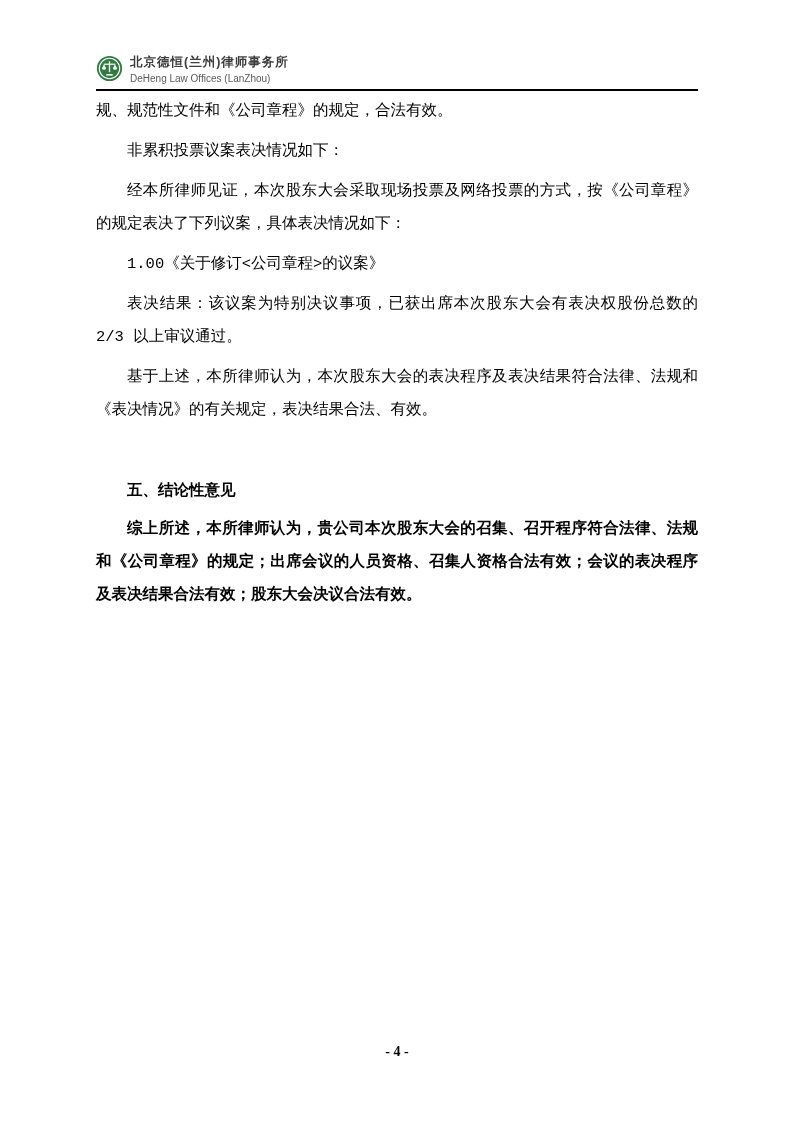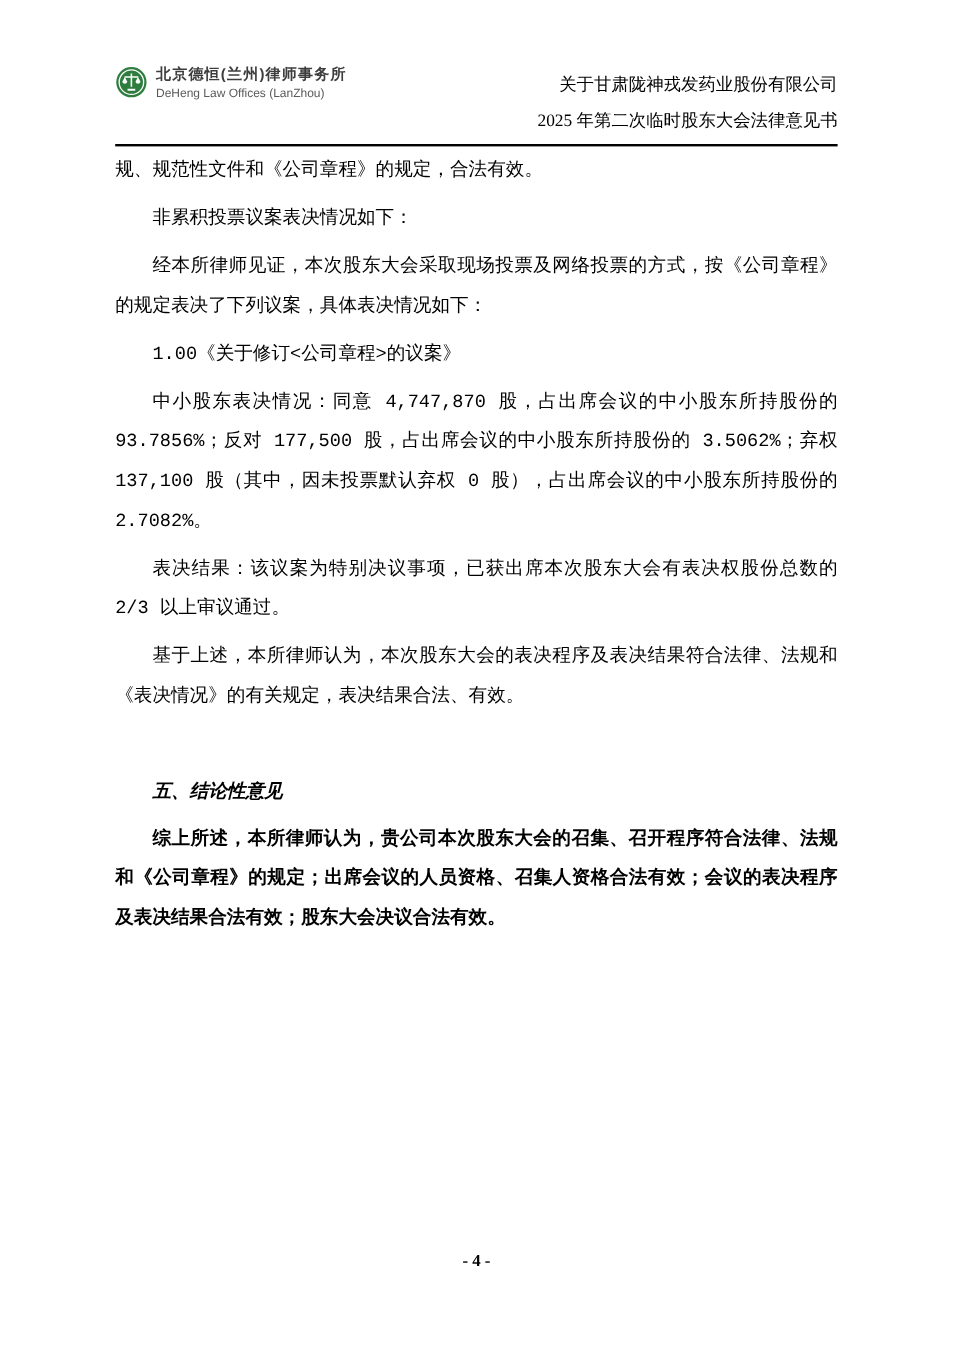--- a/index.html
+++ b/index.html
@@ -64,21 +64,21 @@
     font-family: Liberation Mono, monospace;
   }
   .doc-body p.no-indent { text-indent: 0; margin-top: 4px; }
   .doc-body h2 {
     font-size: 15.5px;
     font-weight: 700;
     line-height: 33px;
     text-indent: 2em;
     margin: 50px 0 0 0;
   }
-  .doc-body h2.sec5 { margin-top: 46px; font-style: italic; }
+  .doc-body h2.sec5 { margin-top: 46px; }
   .doc-body p.bold-para { font-weight: 700; }
   
   .ftr {
     position: absolute;
     left: 0;
     right: 0;
     bottom: 62px;
     text-align: center;
     font-size: 14px;
     font-weight: 700;
@@ -100,35 +100,30 @@
           <path d="M5.9 13.2 a2.2 2.2 0 0 0 4.2 0 l-2.1 -4z" fill="#ffffff"></path>
           <path d="M16.9 13.2 a2.2 2.2 0 0 0 4.2 0 l-2.1 -4z" fill="#ffffff"></path>
           <path d="M10.3 19 h6.4 v1.6 h-6.4z" fill="#ffffff"></path>
         </svg>
       </span>
       <div>
         <div class="firm-cn">北京德恒(兰州)律师事务所</div>
         <div class="firm-en">DeHeng Law Offices (LanZhou)</div>
       </div>
     </div>
-    <div class="hdr-right">
-      <div>关于甘肃陇神戎发药业股份有限公司</div>
-      <div>2025 年第二次临时股东大会法律意见书</div>
-    </div>
   </div>
 
   <div class="hdr-rule"></div>
 
   <div class="doc-body">
     <p class="no-indent">规、规范性文件和《公司章程》的规定，合法有效。</p>
 
     <p>非累积投票议案表决情况如下：</p>
     <p>经本所律师见证，本次股东大会采取现场投票及网络投票的方式，按《公司章程》的规定表决了下列议案，具体表决情况如下：</p>
     <p>1.00《关于修订&lt;公司章程&gt;的议案》</p>
-    <p>中小股东表决情况：同意 4,747,870 股，占出席会议的中小股东所持股份的 93.7856%；反对 177,500 股，占出席会议的中小股东所持股份的 3.5062%；弃权 137,100 股（其中，因未投票默认弃权 0 股），占出席会议的中小股东所持股份的 2.7082%。</p>
     <p>表决结果：该议案为特别决议事项，已获出席本次股东大会有表决权股份总数的 2/3 以上审议通过。</p>
     <p>基于上述，本所律师认为，本次股东大会的表决程序及表决结果符合法律、法规和《表决情况》的有关规定，表决结果合法、有效。</p>
 
     <h2 class="sec5">五、结论性意见</h2>
     <p class="bold-para">综上所述，本所律师认为，贵公司本次股东大会的召集、召开程序符合法律、法规和《公司章程》的规定；出席会议的人员资格、召集人资格合法有效；会议的表决程序及表决结果合法有效；股东大会决议合法有效。</p>
   </div>
 
   <div class="ftr">
     <span>- 4 -</span>
   </div>

